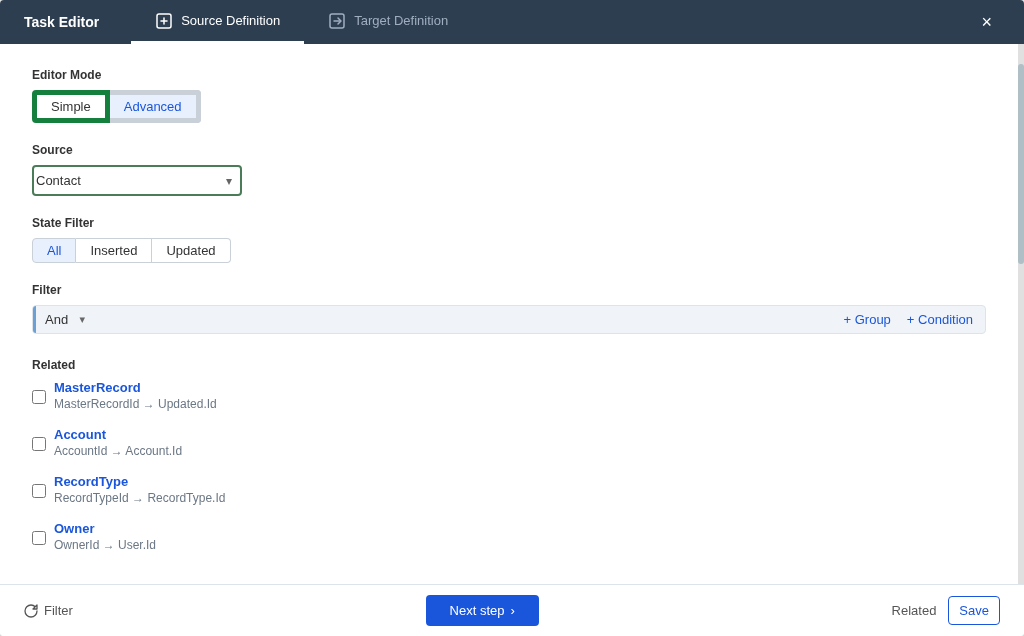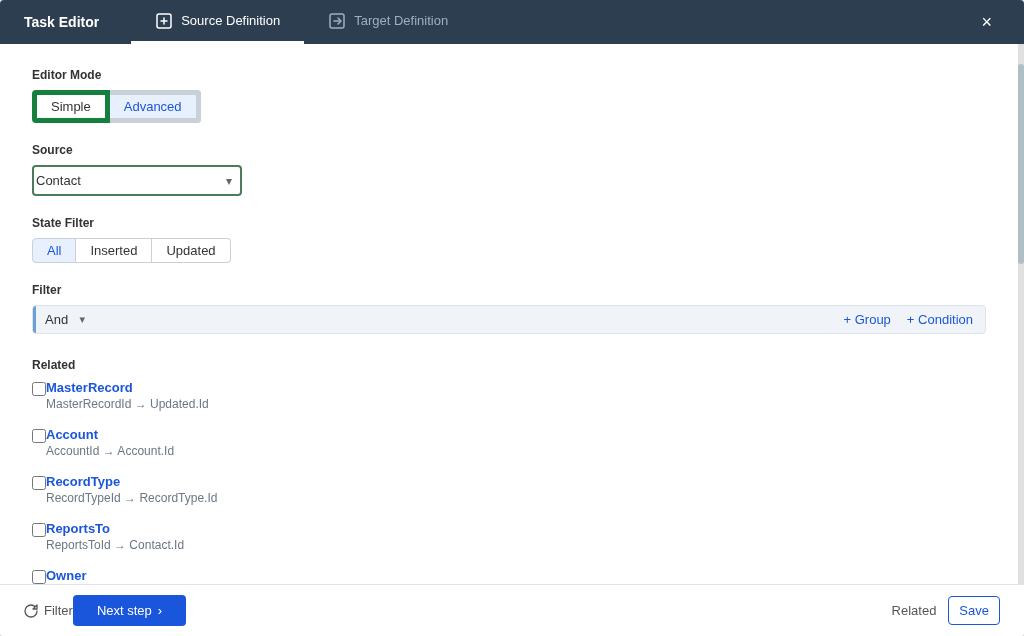--- a/index.html
+++ b/index.html
@@ -240,21 +240,22 @@
       font-size: 13px;
       cursor: pointer;
     }
 
     
     .related-section {
       margin-bottom: 16px;
     }
     .related-item {
       display: flex;
-      align-items: flex-start;
+      align-items: center;
+      gap: 8px;
       margin-bottom: 16px;
     }
     .related-checkbox {
       margin-top: 2px;
       width: 14px;
       height: 14px;
       flex-shrink: 0;
       cursor: pointer;
       accent-color: #1a56db;
     }
@@ -310,21 +311,21 @@
     .refresh-icon {
       width: 14px;
       height: 14px;
       display: inline-flex;
       align-items: center;
       justify-content: center;
     }
     .footer-center {
       flex: 1;
       display: flex;
-      justify-content: flex-start;
+      justify-content: center;
     }
     .next-step-btn {
       background: #1a56db;
       color: #fff;
       border: none;
       border-radius: 4px;
       padding: 8px 24px;
       font-size: 13px;
       cursor: pointer;
       display: flex;
@@ -462,27 +463,20 @@
         </div>
 
         <div class="related-item">
           <input type="checkbox" class="related-checkbox" style="">
           <div class="related-item-content">
             <div class="related-item-name">RecordType</div>
             <div class="related-item-mapping">RecordTypeId → RecordType.Id</div>
           </div>
         </div>
 
-        <div class="related-item">
-          <input type="checkbox" class="related-checkbox" style="">
-          <div class="related-item-content">
-            <div class="related-item-name">ReportsTo</div>
-            <div class="related-item-mapping">ReportsToId → Contact.Id</div>
-          </div>
-        </div>
 
         <div class="related-item">
           <input type="checkbox" class="related-checkbox" style="">
           <div class="related-item-content">
             <div class="related-item-name">Owner</div>
             <div class="related-item-mapping">OwnerId → User.Id</div>
           </div>
         </div>
 
       </div>

